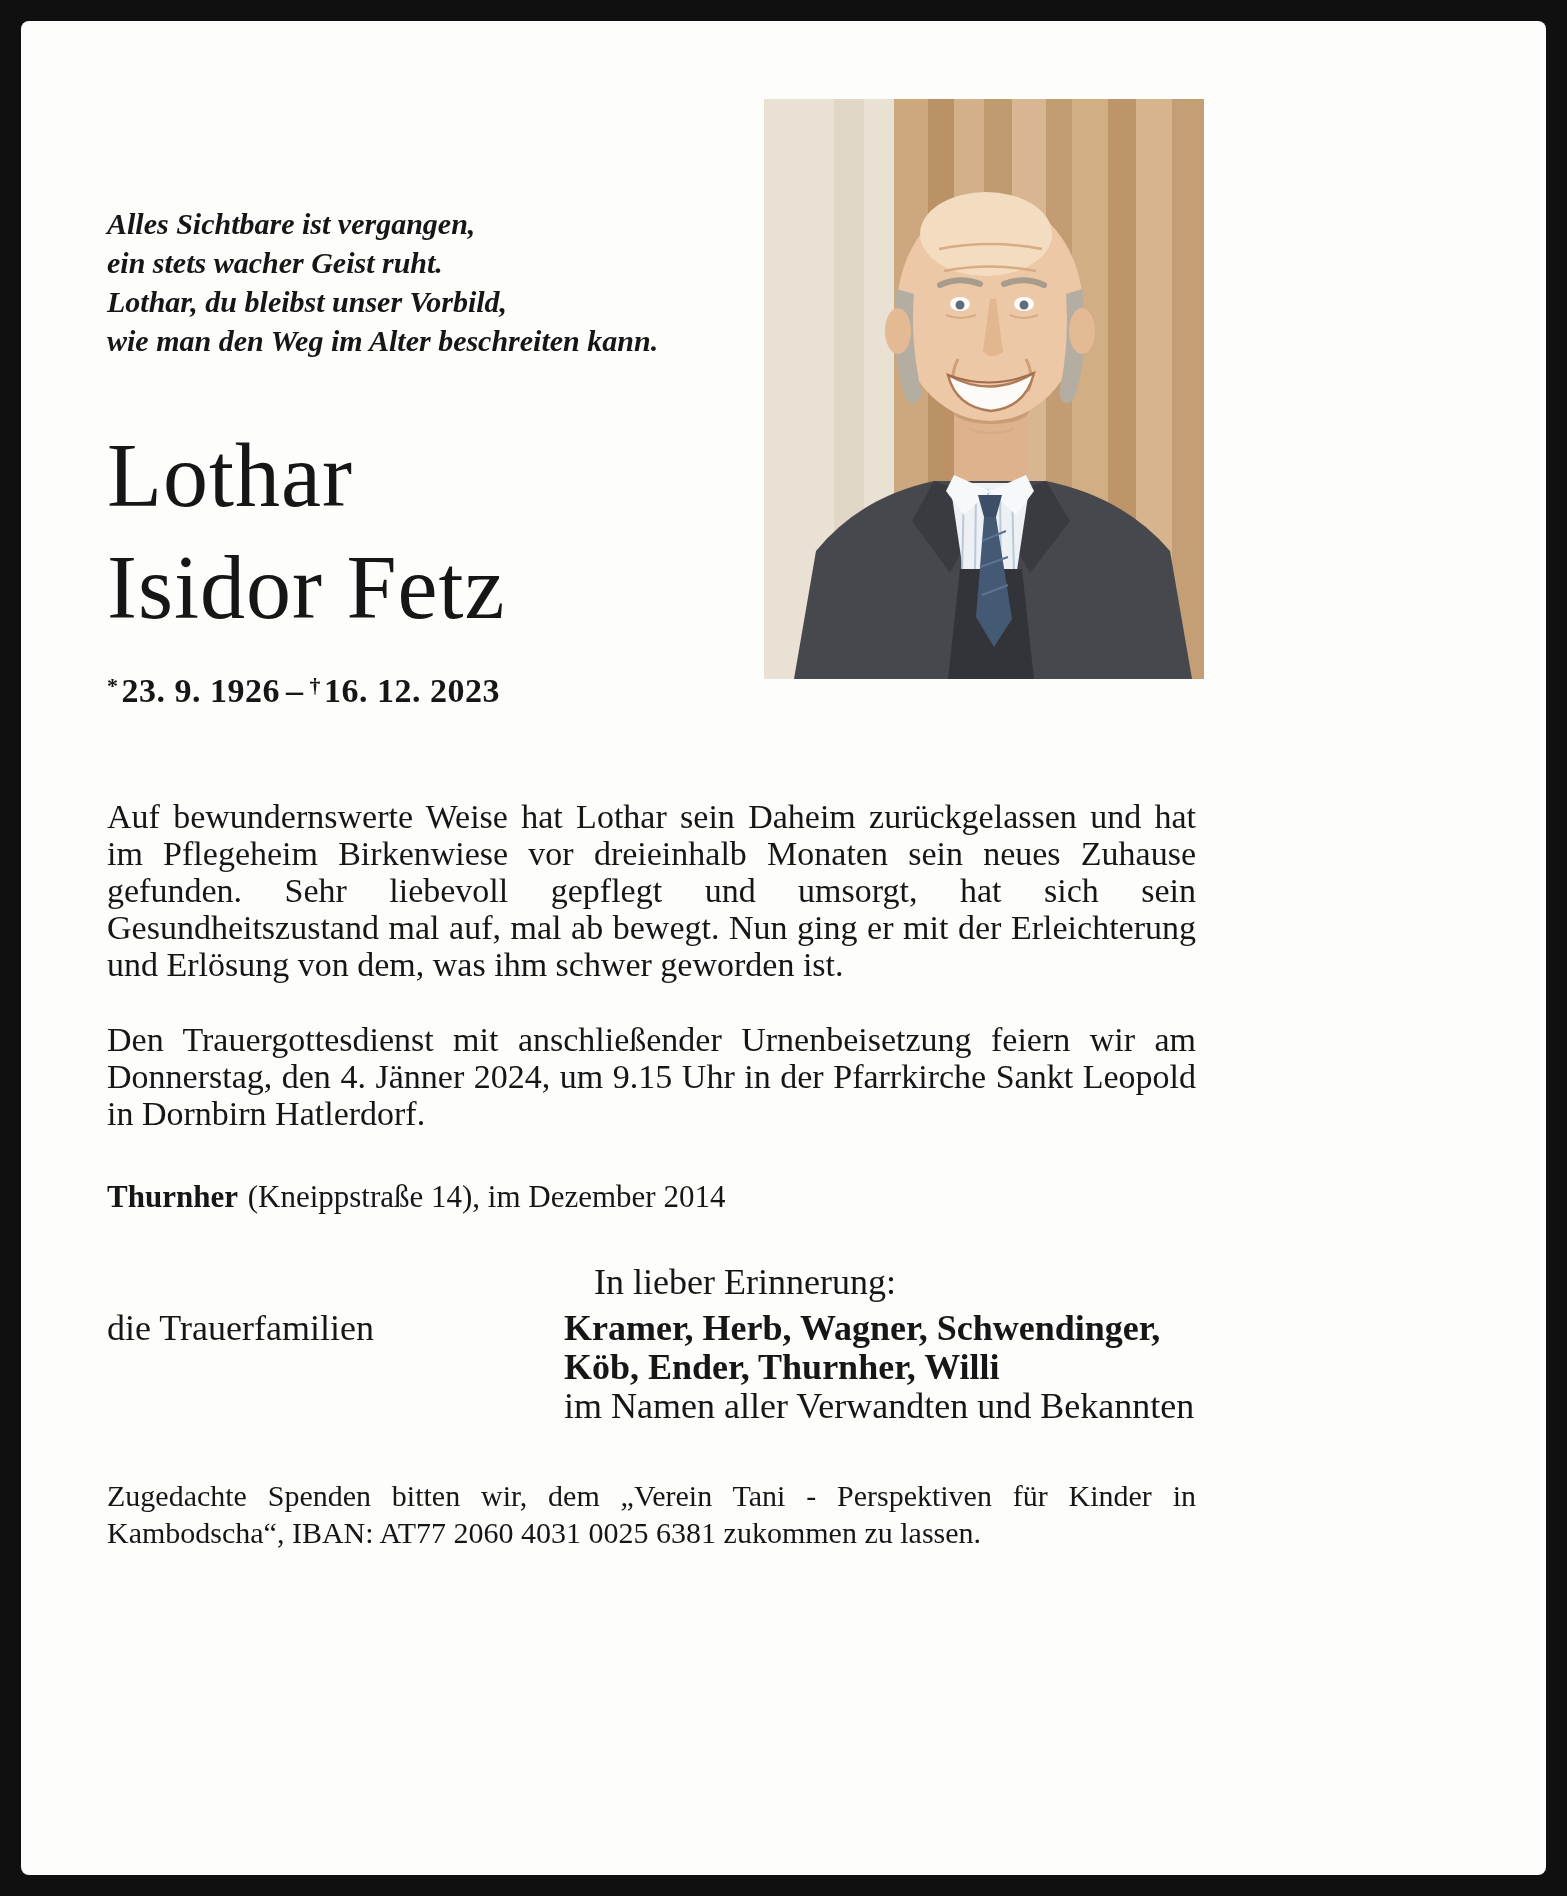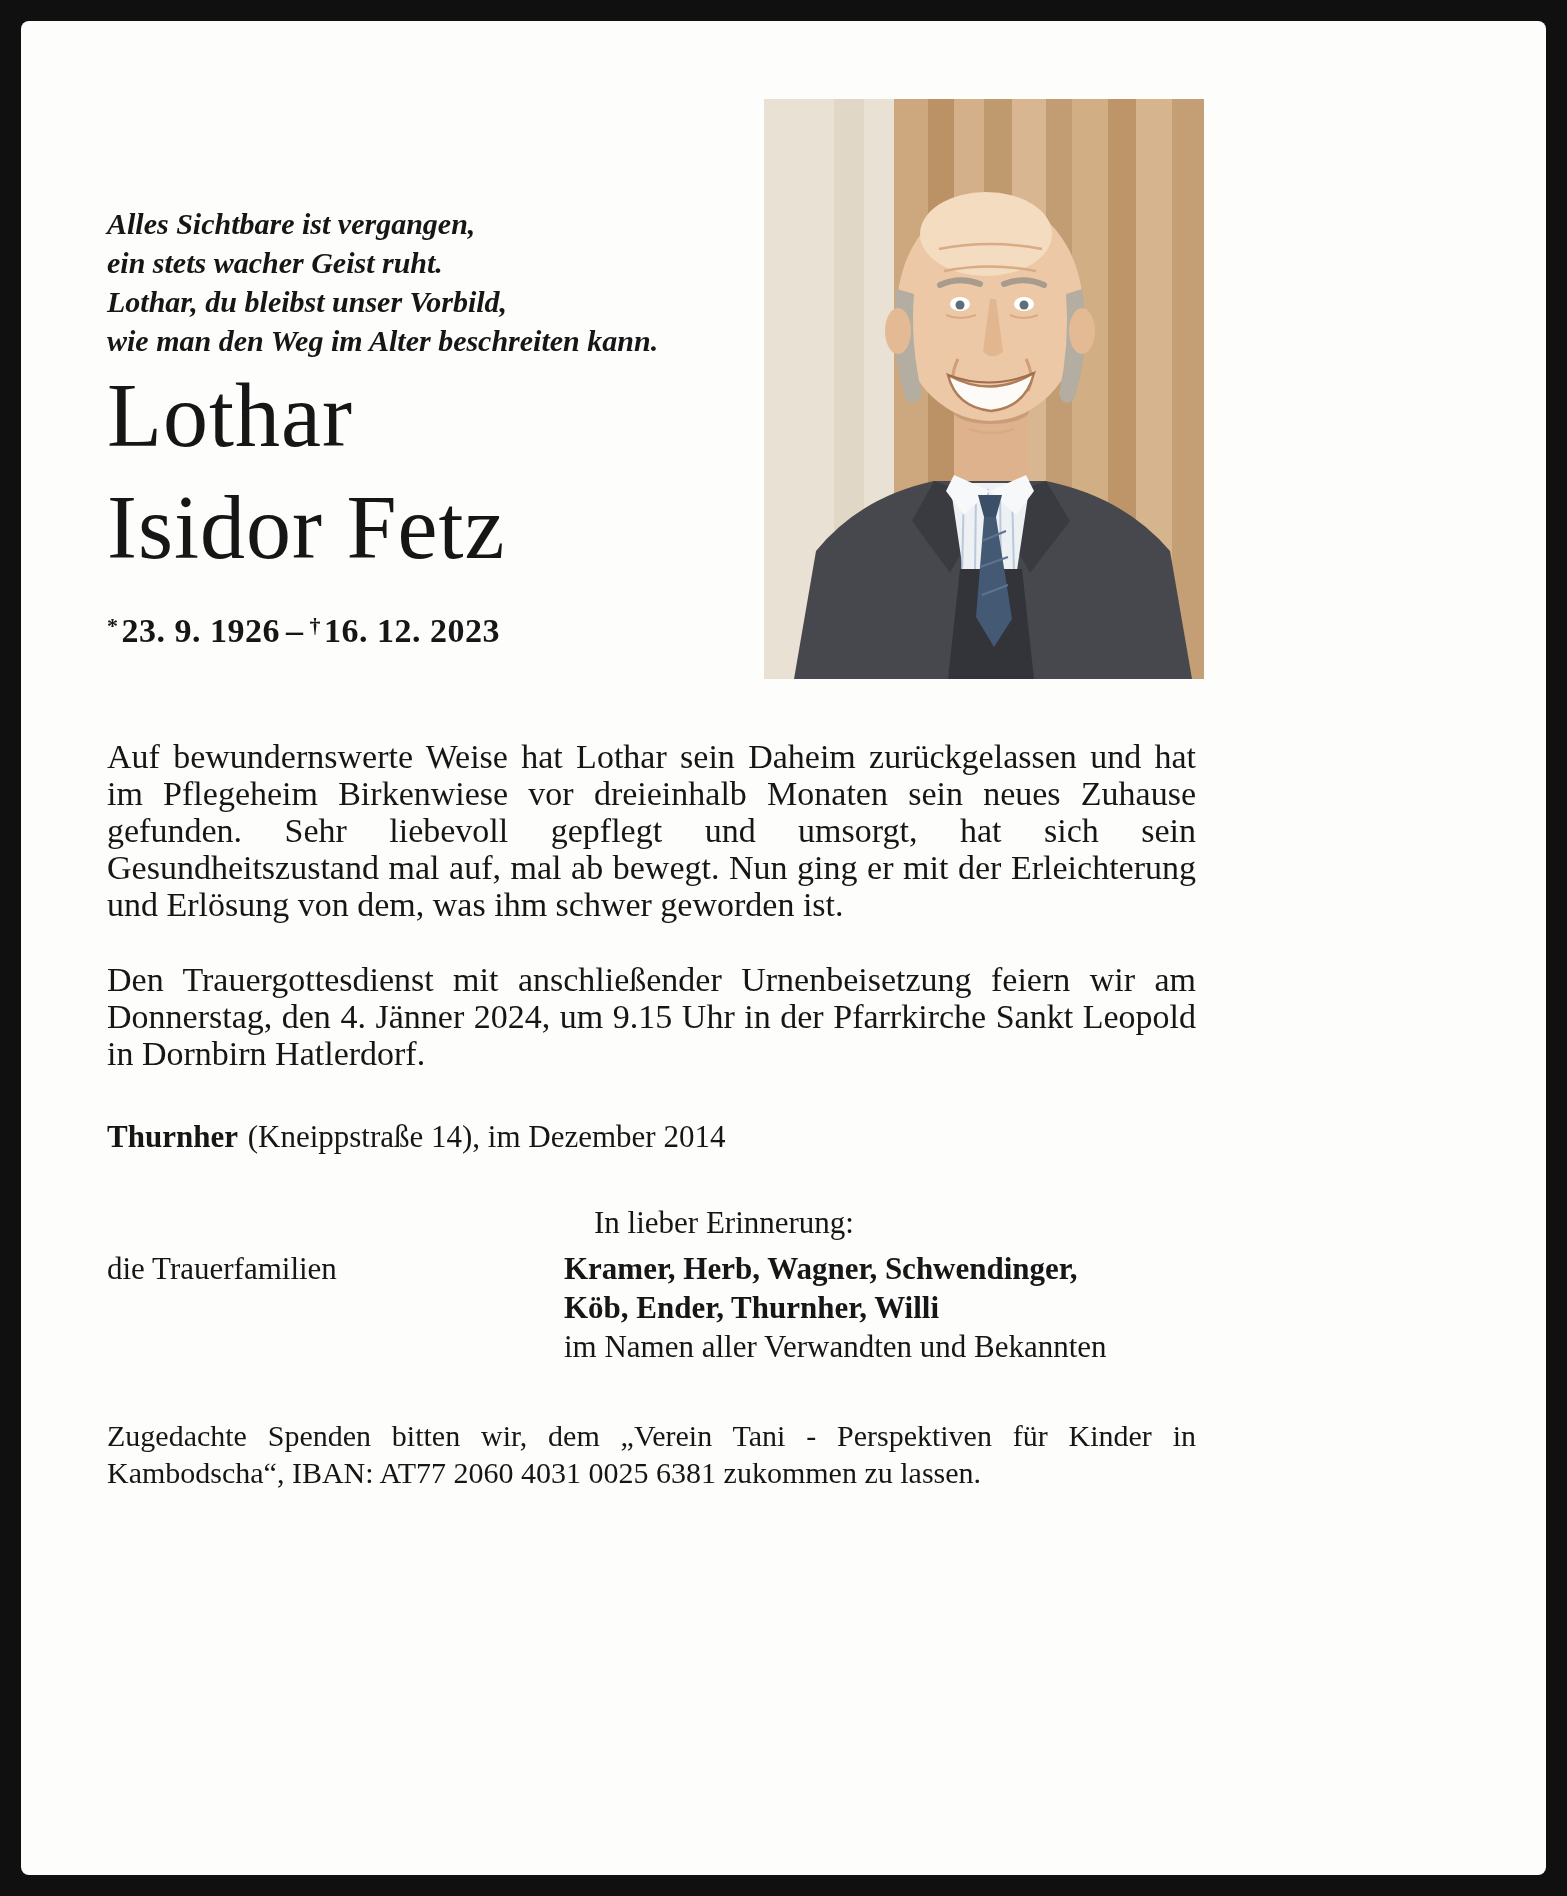--- a/index.html
+++ b/index.html
@@ -37,20 +37,21 @@
   .epigraph{
     padding-top:183px;
     max-width:645px;
     font-style:italic;
     font-weight:700;
     font-size:30px;
     line-height:39px;
   }
   
   .name{
+    margin-top:60px;
     max-width:645px;
     font-size:90px;
     line-height:112px;
     font-weight:400;
     letter-spacing:1px;
   }
   
   .dates{
     margin-top:28px;
     font-weight:700;
@@ -74,21 +75,21 @@
   .place-line{
     margin-top:46px;
     font-size:31px;
     line-height:37px;
   }
   .bold{font-weight:700;}
   .place-rest{margin-left:2px;}
   
   .memorial{
     margin-top:48px;
-    font-size:31px;
+    font-size:36px;
     line-height:39px;
   }
   .memorial-heading{margin-left:487px;}
   .memorial-row{display:flex;margin-top:7px;}
   .memorial-label{
     flex:none;
     width:457px;
     text-align:left;
     padding-right:13px;
     box-sizing:border-box;

